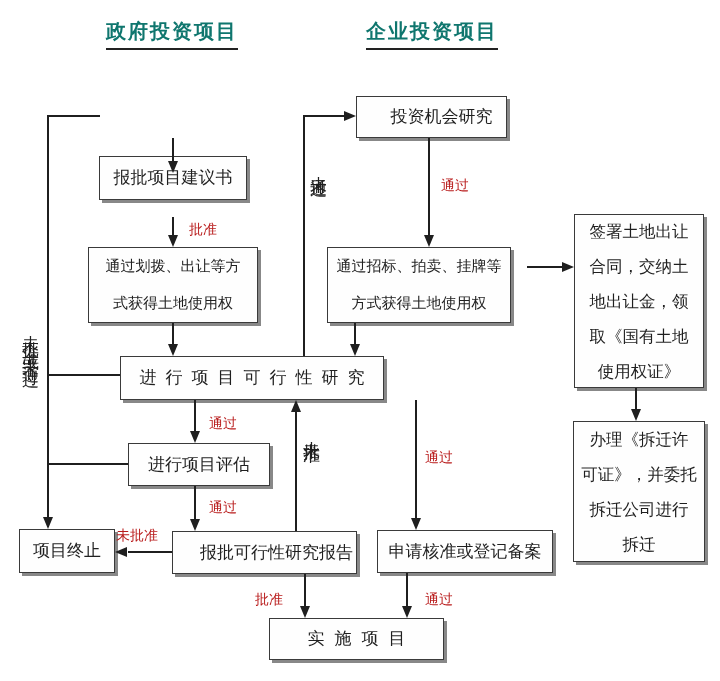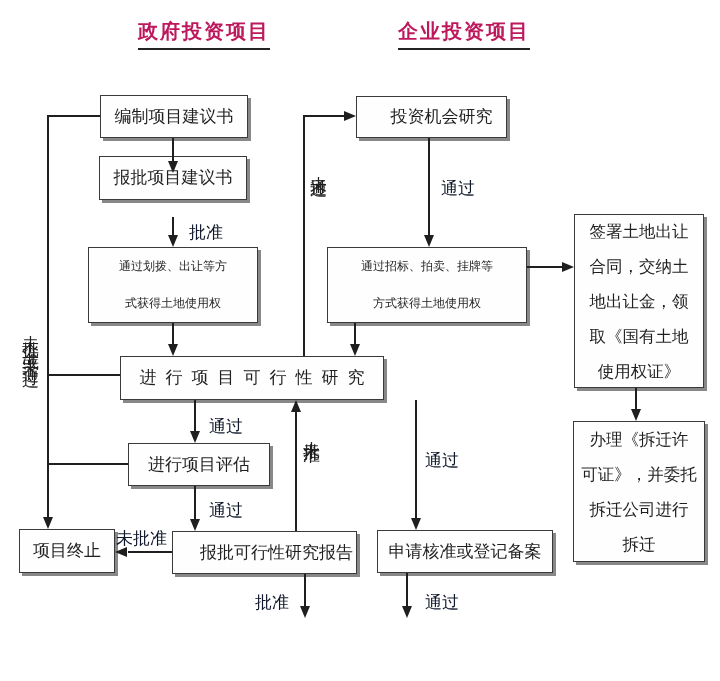--- a/index.html
+++ b/index.html
@@ -2,75 +2,75 @@
 <html><head>
 <meta charset="utf-8">
 <style>
   html,body{margin:0;padding:0;background:#ffffff;}
   .canvas{
     position:relative;width:720px;height:681px;background:#ffffff;overflow:hidden;
     font-family:"Liberation Serif","DejaVu Serif",serif;color:#1f1f1f;
   }
   .hdr{
     position:absolute;text-align:center;font-size:20px;font-weight:700;
-    letter-spacing:2px;color:#be185d;margin-left:32px;
+    letter-spacing:2px;color:#0f766e;
   }
   .hdr span{display:inline-block;border-bottom:2px solid #222;padding-bottom:3px;}
   .box{
     position:absolute;background:#fefefe;border:1.5px solid #3a3a3a;
     box-shadow:3px 3px 0 #888888;box-sizing:border-box;
     display:flex;align-items:center;justify-content:center;text-align:center;
     font-size:17px;line-height:24px;white-space:pre-line;color:#1f1f1f;
   }
-  .box.two-line{line-height:37px;font-size:12px;}
+  .box.two-line{line-height:37px;font-size:15px;}
   .box.multi-line{line-height:35px;font-size:16.5px;}
   .box.spaced{letter-spacing:9px;text-indent:9px;}
   .box.spaced-wide{letter-spacing:10px;text-indent:10px;}
   .vline{position:absolute;width:2px;background:#1f1f1f;}
   .hline{position:absolute;height:2px;background:#1f1f1f;}
   .arr{position:absolute;width:0;height:0;}
   .arr.down{border-left:5px solid transparent;border-right:5px solid transparent;border-top:12px solid #1f1f1f;}
   .arr.up{border-left:5px solid transparent;border-right:5px solid transparent;border-bottom:12px solid #1f1f1f;}
   .arr.right{border-top:5px solid transparent;border-bottom:5px solid transparent;border-left:12px solid #1f1f1f;}
   .arr.left{border-top:5px solid transparent;border-bottom:5px solid transparent;border-right:12px solid #1f1f1f;}
-  .lbl{position:absolute;font-size:17px;color:#0f172a;white-space:nowrap;text-align:center;}
+  .lbl{position:absolute;font-size:14px;color:#b91c1c;white-space:nowrap;text-align:center;}
   .vlbl{
     position:absolute;font-size:17px;color:#1f1f1f;
     writing-mode:vertical-rl;text-orientation:upright;white-space:nowrap;
   }
 </style>
 </head>
 <body>
 
 <div class="canvas">
 
   <div class="hdr" style="left:106px;top:18px;width:132px;"><span>政府投资项目</span></div>
   <div class="hdr" style="left:366px;top:18px;width:132px;"><span>企业投资项目</span></div>
 
-  <div class="box" style="left:100px;top:95px;width:148px;height:43px;">编制项目建议书</div>
   <div class="box" style="left:99px;top:156px;width:148px;height:44px;">报批项目建议书</div>
   <div class="box two-line" style="left:88px;top:247px;width:170px;height:76px;">通过划拨、出让等方
 式获得土地使用权</div>
   <div class="box" style="left:356px;top:96px;width:151px;height:42px;padding-left:20px;">投资机会研究</div>
-  <div class="box two-line" style="left:327px;top:247px;width:200px;height:76px;">通过招标、拍卖、挂牌等
+  <div class="box two-line" style="left:327px;top:247px;width:184px;height:76px;">通过招标、拍卖、挂牌等
 方式获得土地使用权</div>
   <div class="box multi-line" style="left:574px;top:214px;width:130px;height:174px;">签署土地出让
 合同，交纳土
 地出让金，领
 取《国有土地
 使用权证》</div>
   <div class="box multi-line" style="left:573px;top:421px;width:132px;height:141px;">办理《拆迁许
 可证》，并委托
 拆迁公司进行
 拆迁</div>
   <div class="box spaced" style="left:120px;top:356px;width:264px;height:44px;">进行项目可行性研究</div>
   <div class="box" style="left:128px;top:443px;width:142px;height:43px;">进行项目评估</div>
   <div class="box" style="left:172px;top:531px;width:185px;height:43px;padding-left:24px;">报批可行性研究报告</div>
   <div class="box" style="left:377px;top:530px;width:176px;height:43px;">申请核准或登记备案</div>
   <div class="box" style="left:19px;top:529px;width:96px;height:44px;">项目终止</div>
+  <div class="box spaced-wide" style="left:269px;top:618px;width:175px;height:42px;">实施项目</div>
 
   <div class="vline" style="left:47px;top:115px;height:412px;"></div>
   <div class="arr down" style="left:43px;top:517px;"></div>
   <div class="hline" style="left:47px;top:115px;width:53px;"></div>
   <div class="hline" style="left:48px;top:374px;width:72px;"></div>
   <div class="hline" style="left:48px;top:463px;width:80px;"></div>
 
   <div class="vline" style="left:172px;top:138px;height:24px;"></div>
   <div class="arr down" style="left:168px;top:161px;"></div>
   <div class="vline" style="left:172px;top:217px;height:19px;"></div>

